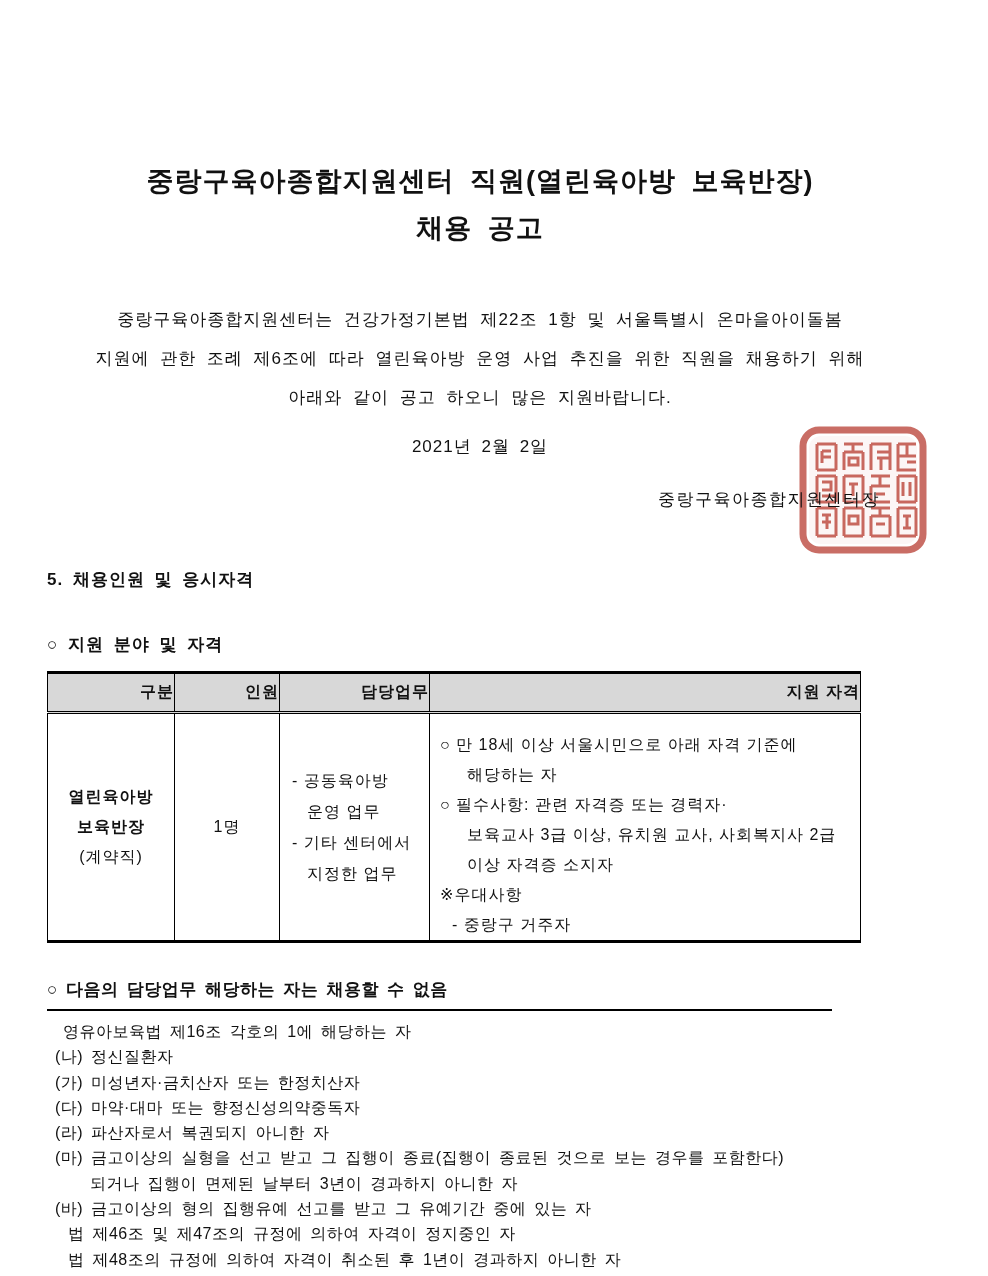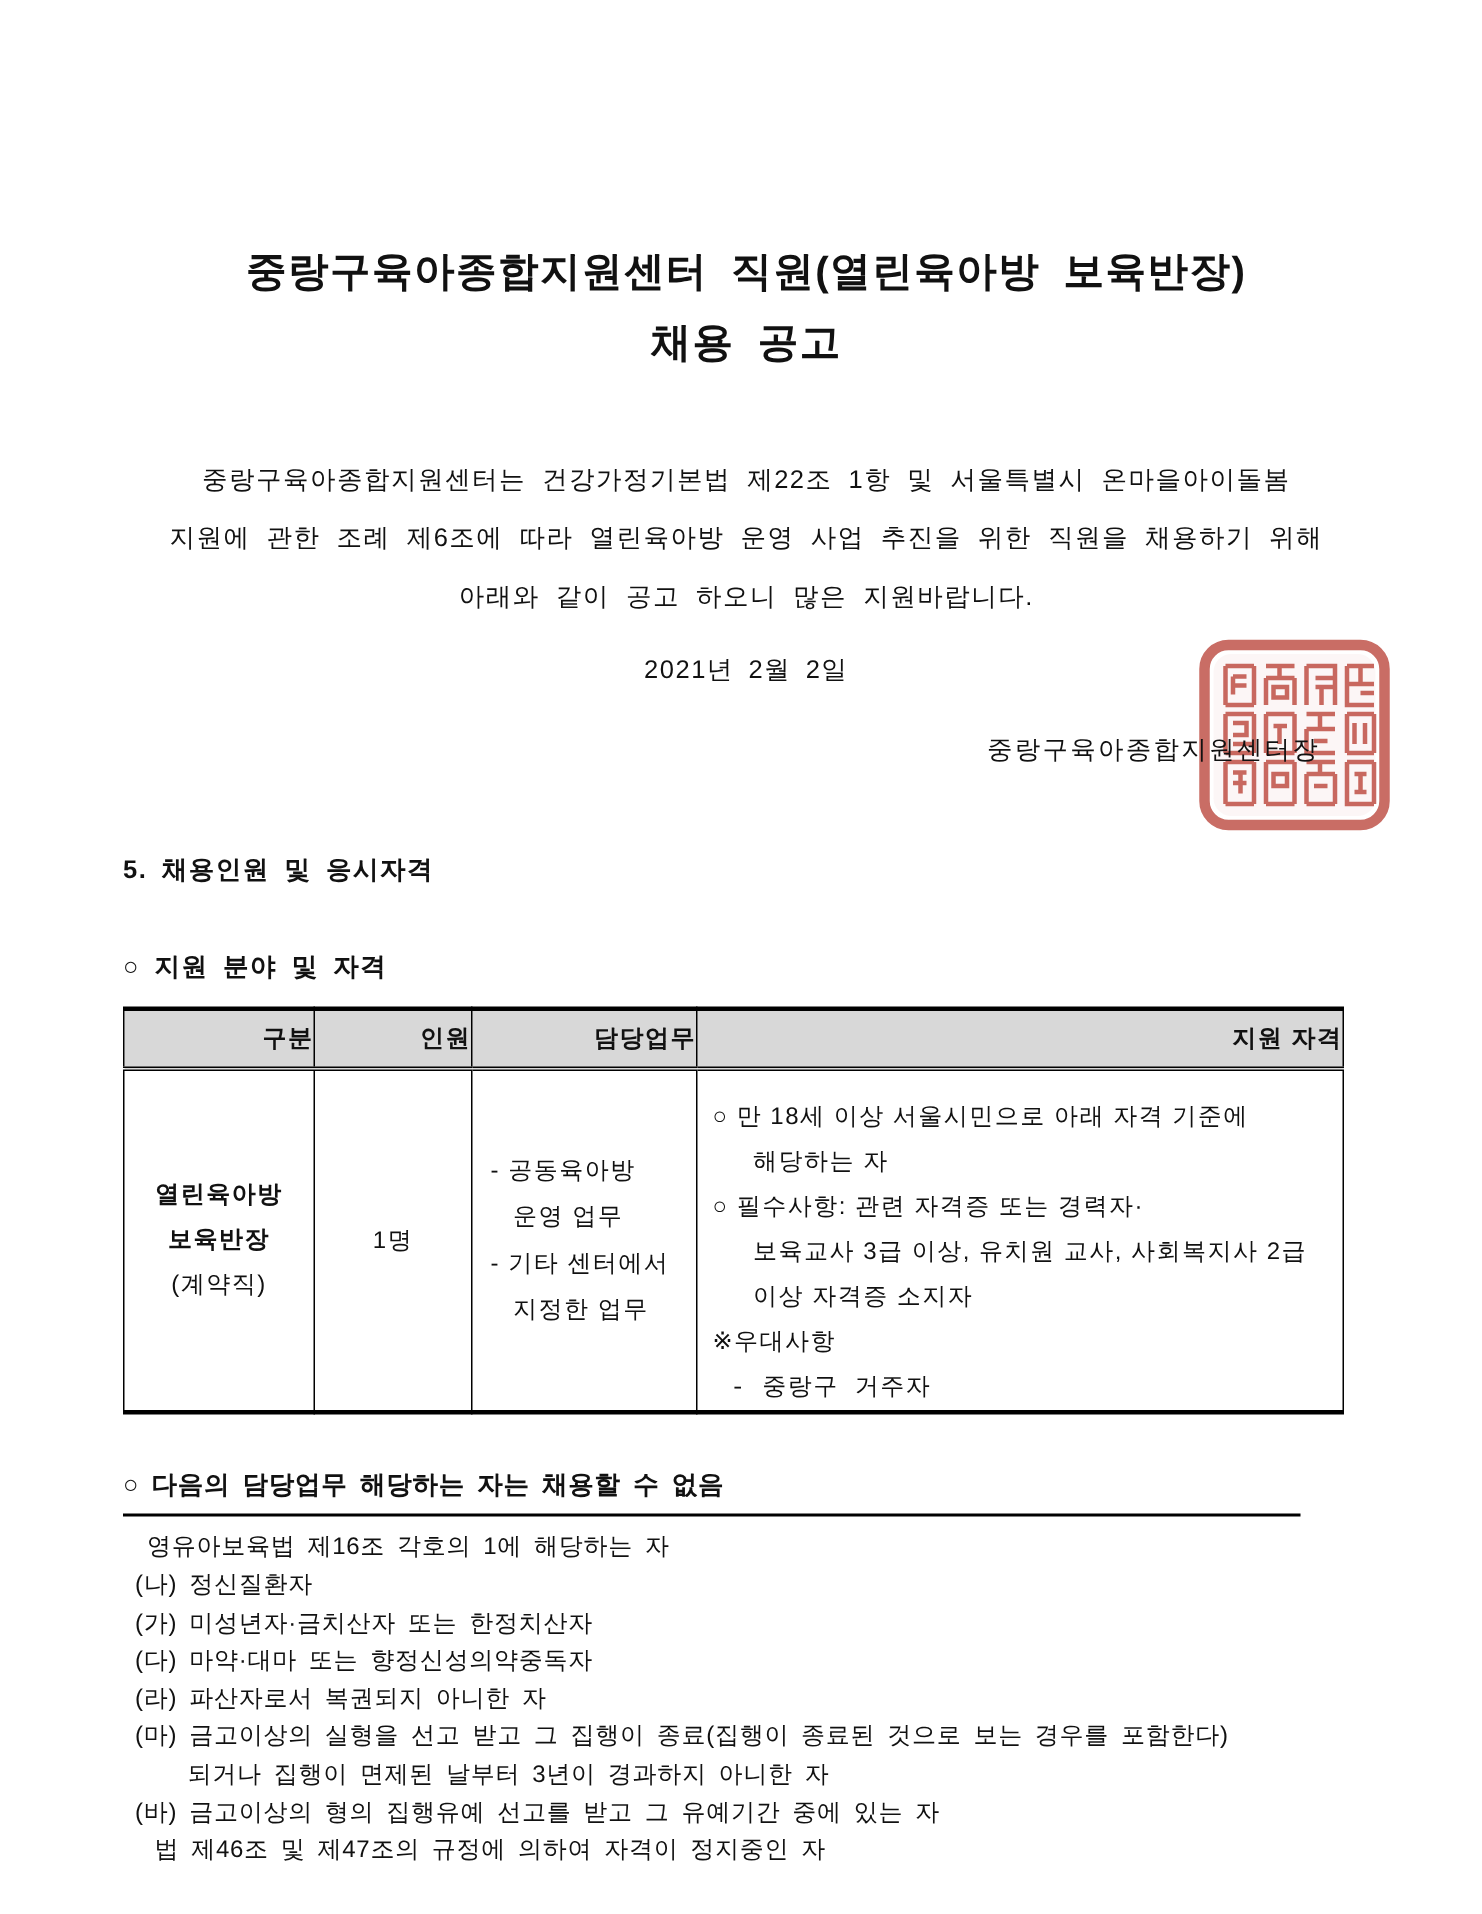--- a/index.html
+++ b/index.html
@@ -8,21 +8,21 @@
     --ink:#111111;
   }
   *{margin:0;padding:0;box-sizing:border-box;}
   html,body{background:#ffffff;}
   body{font-family:"Liberation Sans","DejaVu Sans",sans-serif;color:var(--ink);}
   .page{
     position:relative;
     width:988px;height:1276px;
     background:#ffffff;
     overflow:hidden;
-    padding:0 75px 0 82px;
+    padding:0 75px 0 47px;
   }
   
   .title-block{margin-top:158px;text-align:center;}
   .title-line{
     font-size:27px;font-weight:700;line-height:47px;
     letter-spacing:1px;word-spacing:7px;
   }
   
   .intro{margin-top:48px;text-align:center;}
   .intro-line{
@@ -71,21 +71,21 @@
   td.cell-category{text-align:center;}
   .cat-line{line-height:30px;letter-spacing:1px;}
   .cat-line.bold{font-weight:700;}
   td.cell-headcount{text-align:center;letter-spacing:1px;}
   td.cell-duties{padding-left:12px;}
   .duty-line{line-height:31px;letter-spacing:1px;}
   .duty-cont{padding-left:15px;}
   td.cell-qualify{vertical-align:top;padding:16px 6px 0 10px;}
   .q-line{line-height:30px;letter-spacing:1px;}
   .qind-1{padding-left:27px;}
-  .qind-2{padding-left:12px;font-family:Liberation Mono, monospace;}
+  .qind-2{padding-left:12px;}
   .useg{text-underline-offset:5px;}
   
   .rule{margin-top:8px;width:785px;height:2px;background:#000;}
   .dq-list{margin-top:8px;}
   .dq-line{font-size:16px;line-height:25.3px;letter-spacing:.5px;word-spacing:3px;}
   .dind-0{padding-left:8px;}
   .dind-1{padding-left:16px;}
   .dind-2{padding-left:21px;}
   .dind-3{padding-left:43px;}
 </style>
@@ -179,15 +179,16 @@
   <div class="dq-list">
       <div class="dq-line dind-1">영유아보육법 제16조 각호의 1에 해당하는 자</div>
       <div class="dq-line dind-0">(나) 정신질환자</div>
       <div class="dq-line dind-0">(가) 미성년자·금치산자 또는 한정치산자</div>
       <div class="dq-line dind-0">(다) 마약·대마 또는 향정신성의약중독자</div>
       <div class="dq-line dind-0">(라) 파산자로서 복권되지 아니한 자</div>
       <div class="dq-line dind-0">(마) 금고이상의 실형을 선고 받고 그 집행이 종료(집행이 종료된 것으로 보는 경우를 포함한다)</div>
       <div class="dq-line dind-3">되거나 집행이 면제된 날부터 3년이 경과하지 아니한 자</div>
       <div class="dq-line dind-0">(바) 금고이상의 형의 집행유예 선고를 받고 그 유예기간 중에 있는 자</div>
       <div class="dq-line dind-2">법 제46조 및 제47조의 규정에 의하여 자격이 정지중인 자</div>
+      <div class="dq-line dind-2">법 제48조의 규정에 의하여 자격이 취소된 후 1년이 경과하지 아니한 자</div>
     </div>
 
 </div>
 
 </body></html>

